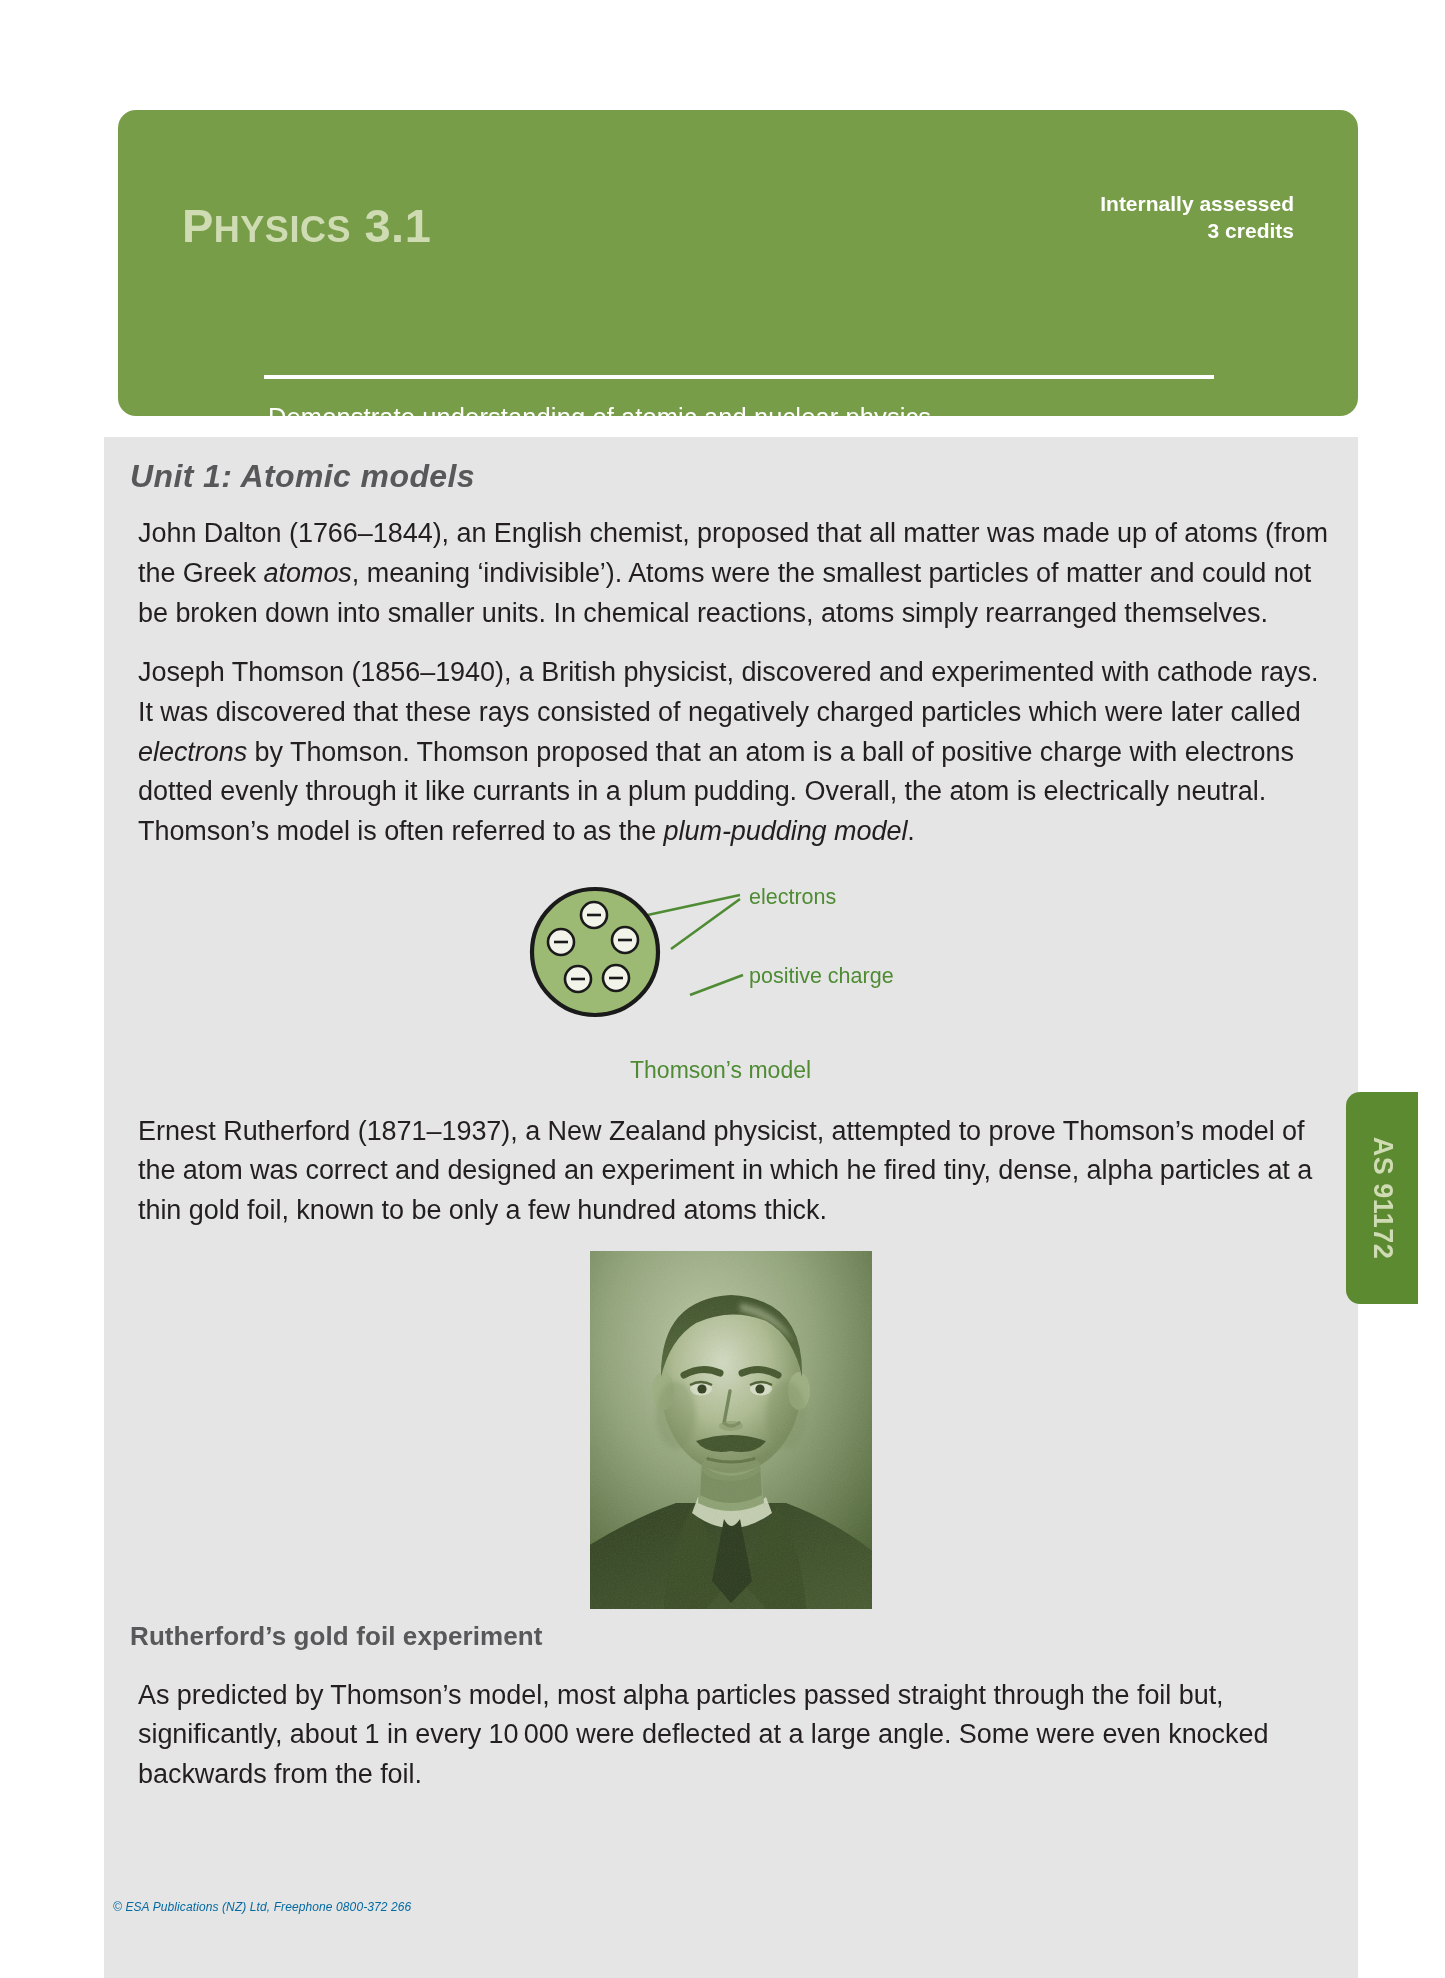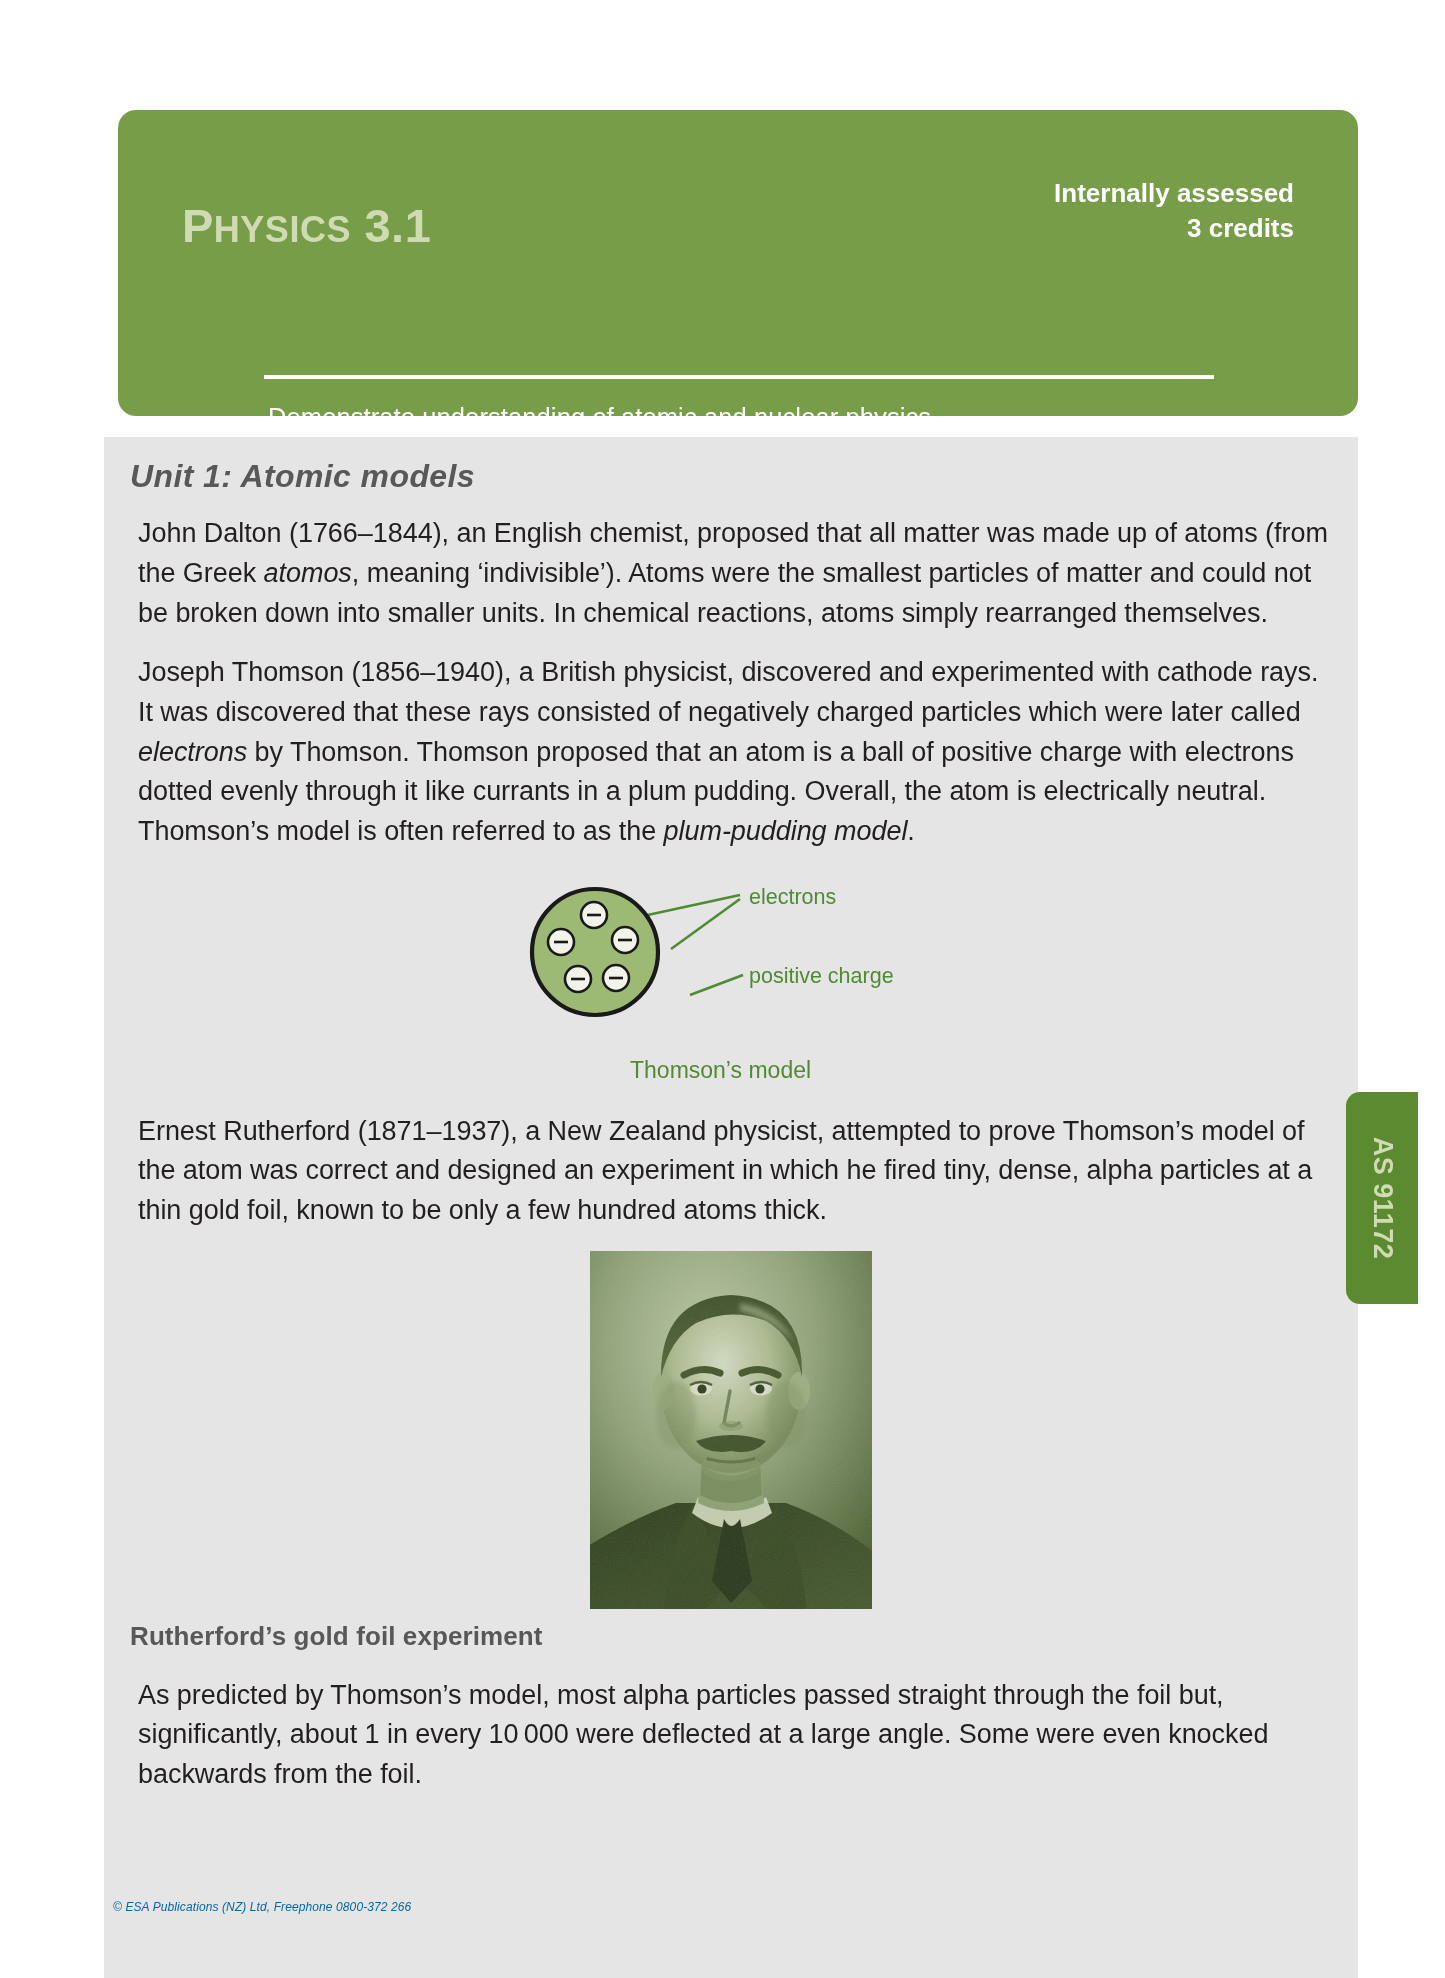--- a/index.html
+++ b/index.html
@@ -53,21 +53,21 @@
     font-size: 36px;
     letter-spacing: 0.5px;
     margin-top: 28px;
   }
   .header-meta {
     position: absolute;
     right: 32px;
     bottom: 10px;
     text-align: right;
     color: #ffffff;
-    font-size: 26px;
+    font-size: 21px;
     font-weight: bold;
     line-height: 1.32;
   }
   .header-rule {
     position: absolute;
     left: 146px;
     right: 144px;
     top: 265px;
     height: 4px;
     background: #ffffff;

